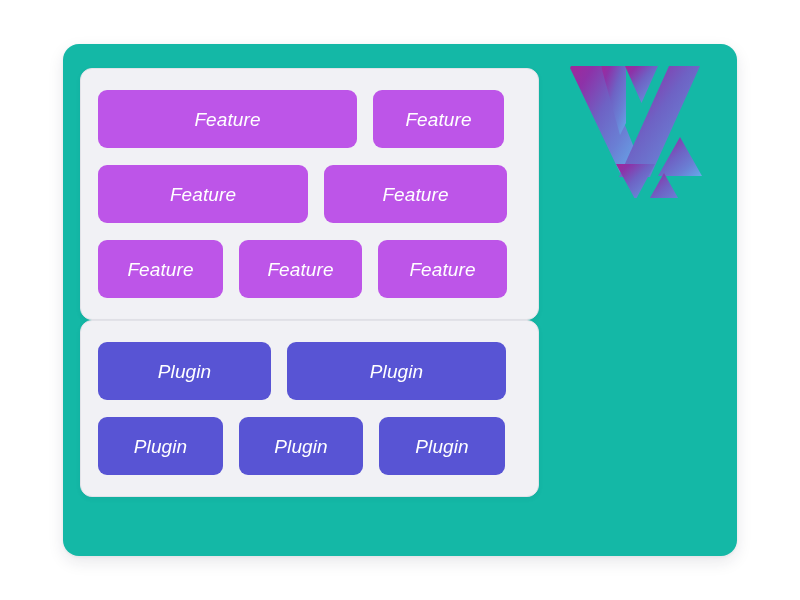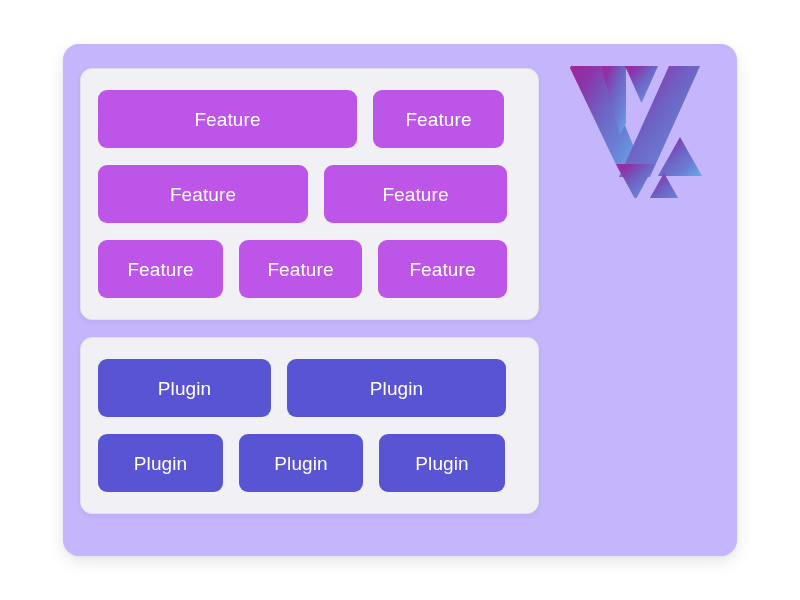--- a/index.html
+++ b/index.html
@@ -19,46 +19,46 @@
     background: #ffffff;
   }
 
   
   .outer-card {
     position: absolute;
     left: 63px;
     top: 44px;
     width: 674px;
     height: 512px;
-    background: #c4b5fd;
+    background: #14b8a6;
     border-radius: 16px;
     box-shadow: 0 6px 16px rgba(30, 30, 60, 0.10),
                 0 1px 3px rgba(30, 30, 60, 0.06);
     box-sizing: border-box;
+    font-style: italic;
   }
 
   
   .panels-column {
     position: absolute;
     left: 17px;
     top: 24px;
     width: 459px;
   }
 
   .panel {
     background: #f1f1f5;
     border: 1px solid #e2e2e8;
     border-radius: 12px;
     box-shadow: 0 2px 5px rgba(30, 30, 60, 0.06);
     box-sizing: border-box;
     padding: 21px 17px;
   }
 
   .panel + .panel {
-    margin-top: 17px;
   }
 
   .row {
     display: flex;
     gap: 16px;
   }
 
   .row + .row {
     margin-top: 17px;
   }

